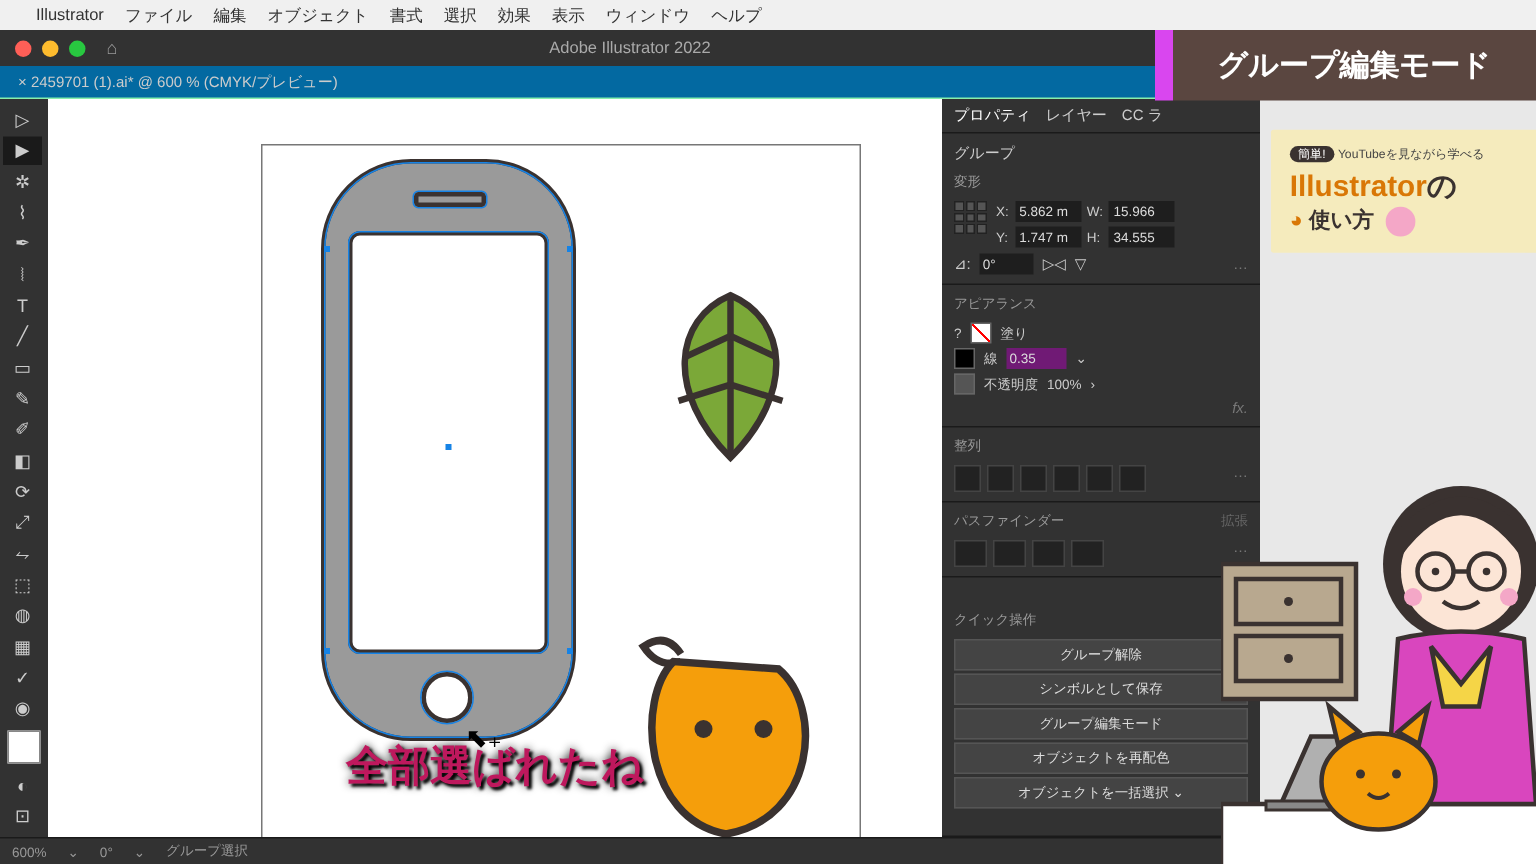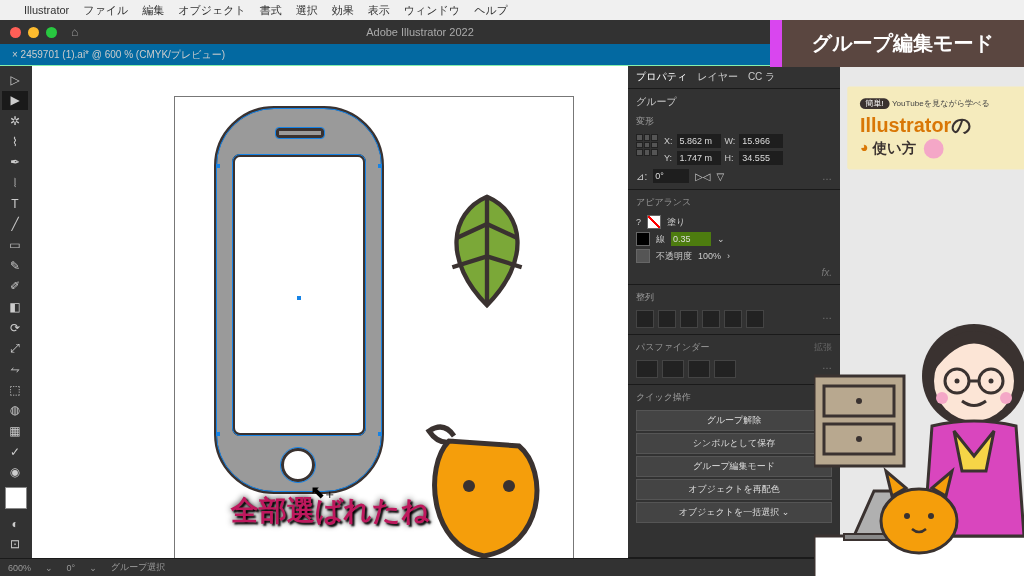--- a/index.html
+++ b/index.html
@@ -225,21 +225,21 @@
       <div class="panel-section">
         <div class="panel-section-title">アピアランス</div>
         <div class="appearance-row">
             <span>?</span>
             <div class="swatch none"></div>
             <span>塗り</span>
           </div>
         <div class="appearance-row">
             <div class="swatch black"></div>
             <span>線</span>
-            <input style="background: #4d7c0f; border: none; color: rgb(221, 221, 221); width: 40px; padding: 2px; font-size: 9px;" value="0.35">
+            <input style="background: #701a75; border: none; color: rgb(221, 221, 221); width: 40px; padding: 2px; font-size: 9px;" value="0.35">
             <span>⌄</span>
           </div>
         <div class="appearance-row">
             <div class="swatch" style="background:#555;"></div>
             <span>不透明度</span>
             <span>100%</span>
             <span>›</span>
           </div>
         <div style="text-align:right;color:#777;font-style:italic;margin-top:4px;">fx.</div>
       </div>
@@ -264,21 +264,21 @@
         </div>
         <div class="pf-icons">
           <div></div>
             <div></div>
             <div></div>
             <div></div>
           <span style="margin-left:auto;color:#777;">…</span>
         </div>
       </div>
 
-      <div class="panel-section" style="flex:1;">
+      <div class="panel-section" style="flex:1;margin-top:16px;">
         <div class="panel-section-title">クイック操作</div>
         <div class="quick-btn">グループ解除</div>
         <div class="quick-btn">シンボルとして保存</div>
         <div class="quick-btn">グループ編集モード</div>
         <div class="quick-btn">オブジェクトを再配色</div>
         <div class="quick-btn"><span>オブジェクトを一括選択</span> ⌄</div>
       </div>
     </div>
   </div>
 

